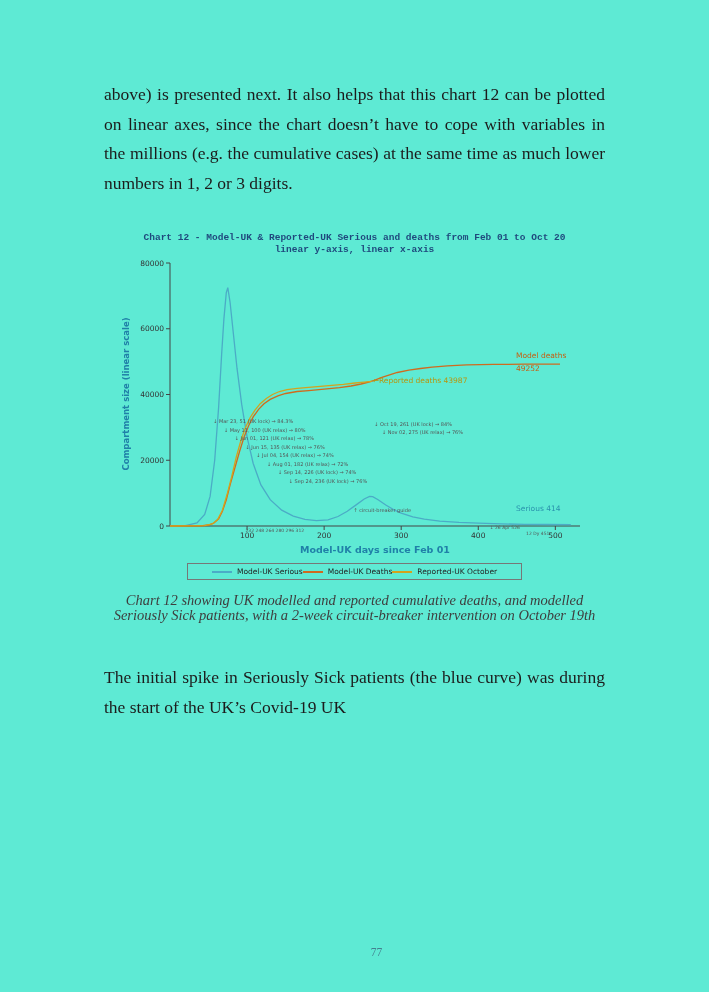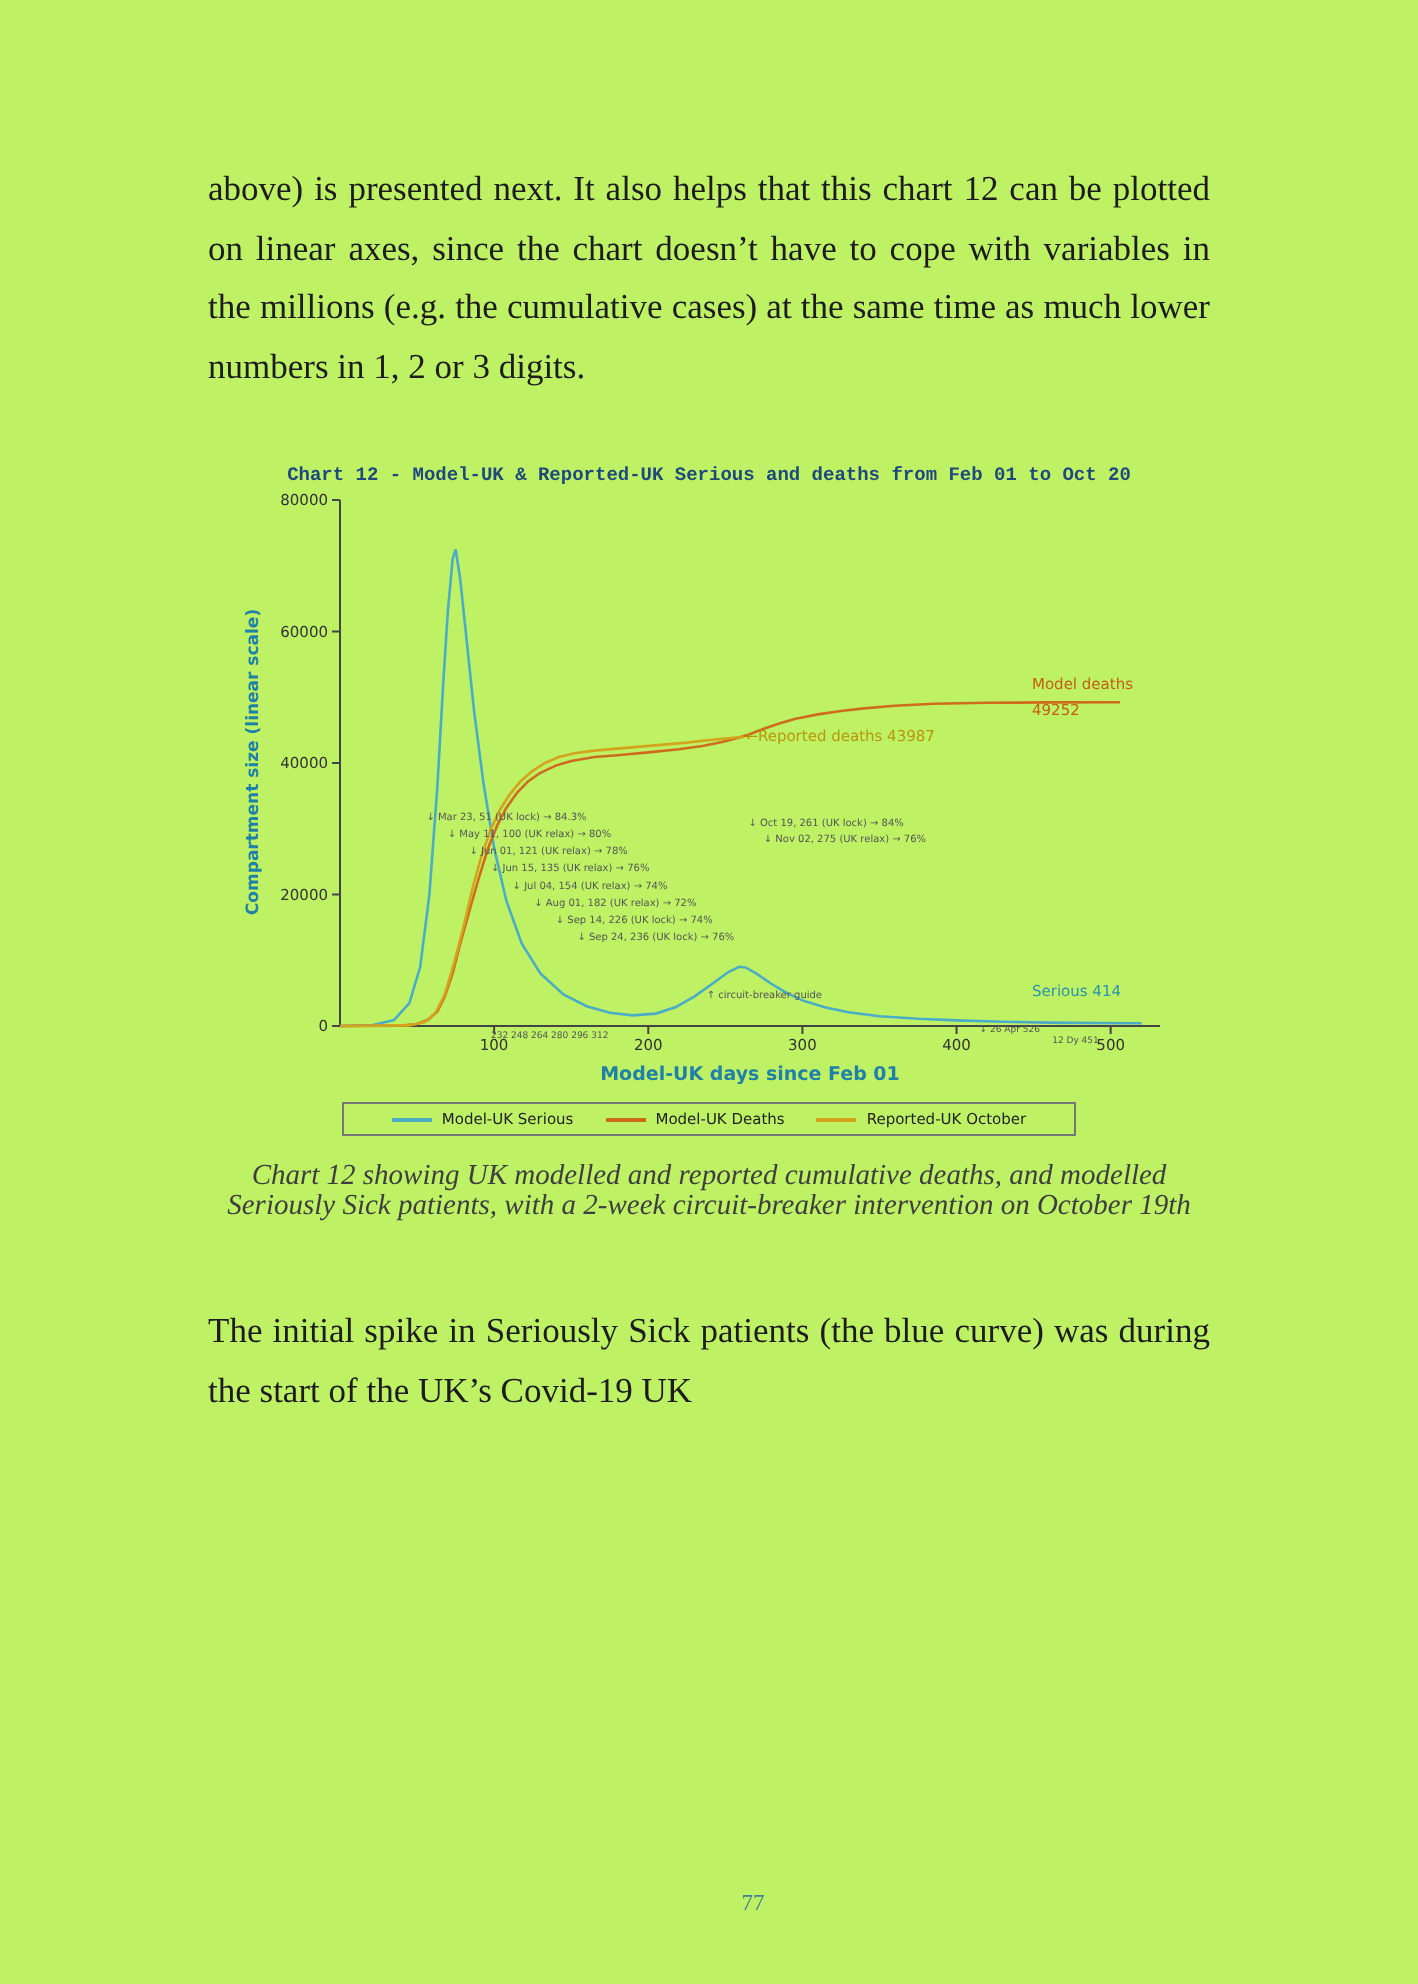--- a/index.html
+++ b/index.html
@@ -1,40 +1,40 @@
 <!DOCTYPE html>
 <html><head>
 <meta charset="utf-8">
 <style>
   html,body { margin:0; padding:0; }
   body {
     width:709px; height:992px; background:#ffffff; overflow:hidden;
     font-family:"Liberation Serif", serif;
   }
   .page {
-    position:relative; width:709px; height:992px; background:#bef264;
+    position:relative; width:709px; height:992px; background:#5eead4;
     box-sizing:border-box; padding:80px 104px 0 104px;
   }
   .body-text {
     font-size:17.5px; line-height:29.5px; text-align:justify;
     color:#1c1c1c; margin:0 0 19px 0;
   }
   .body-text.last { margin-top:40px;font-family:Liberation Serif, serif; }
   figure.chart-figure { margin:34px auto 0 auto; width:480px; text-align:center; }
   .chart-title, .chart-subtitle {
     font-family:Liberation Mono, monospace; font-weight:bold; font-size:9.5px;
     color:#1f497d; line-height:12px;
   }
   .chart-subtitle { margin-bottom:1px; }
   svg text { font-family:"DejaVu Sans", sans-serif; }
   .axis { stroke:#444; stroke-width:1; }
   .axis-title { fill:#2080a8; font-weight:bold; font-size:8.5px; }
   .axis-title.x { font-size:9.5px; }
   .legend {
-    display:flex; justify-content:center; align-items:center; gap:16px;
+    display:flex; justify-content:center; align-items:center; 
     border:1px solid #777; width:fit-content; margin:2px auto 0 auto;
     padding:3px 24px; font-family:"DejaVu Sans", sans-serif; font-size:7.5px; color:#222;
   }
   .legend-item { display:inline-flex; align-items:center; }
   .swatch { display:inline-block; width:20px; height:2px; margin-right:5px; }
   .caption {
     margin:13px auto 0 auto; width:486px; text-align:center;
     font-style:italic; font-size:14.5px; line-height:15px; color:#3e3e3e;
   }
   .page-number {
@@ -45,20 +45,21 @@
 </head>
 <body>
 
 <div class="page">
 
   <p class="body-text">above) is presented next. It also helps that this chart 12 can be plotted on linear axes, since the chart doesn’t have to cope with variables in the millions (e.g. the cumulative cases) at the same time as much lower numbers in 1, 2 or 3 digits.</p>
 
 
   <figure class="chart-figure">
     <div class="chart-title">Chart 12 - Model-UK &amp; Reported-UK Serious and deaths from Feb 01 to Oct 20</div>
+    <div class="chart-subtitle">linear y-axis, linear x-axis</div>
 
     <svg width="480" height="300" viewBox="0 0 480 300">
       <g>
         <line class="axis" x1="55" y1="6" x2="55" y2="269"></line>
         <line class="axis" x1="55" y1="269" x2="465" y2="269"></line>
       </g>
       <g>
           <line x1="51" y1="269" x2="55" y2="269" stroke="#444" stroke-width="1"></line>
           <text x="49" y="271.7" text-anchor="end" font-size="7.5" fill="#333">0</text>
           <line x1="51" y1="203.25" x2="55" y2="203.25" stroke="#444" stroke-width="1"></line>

